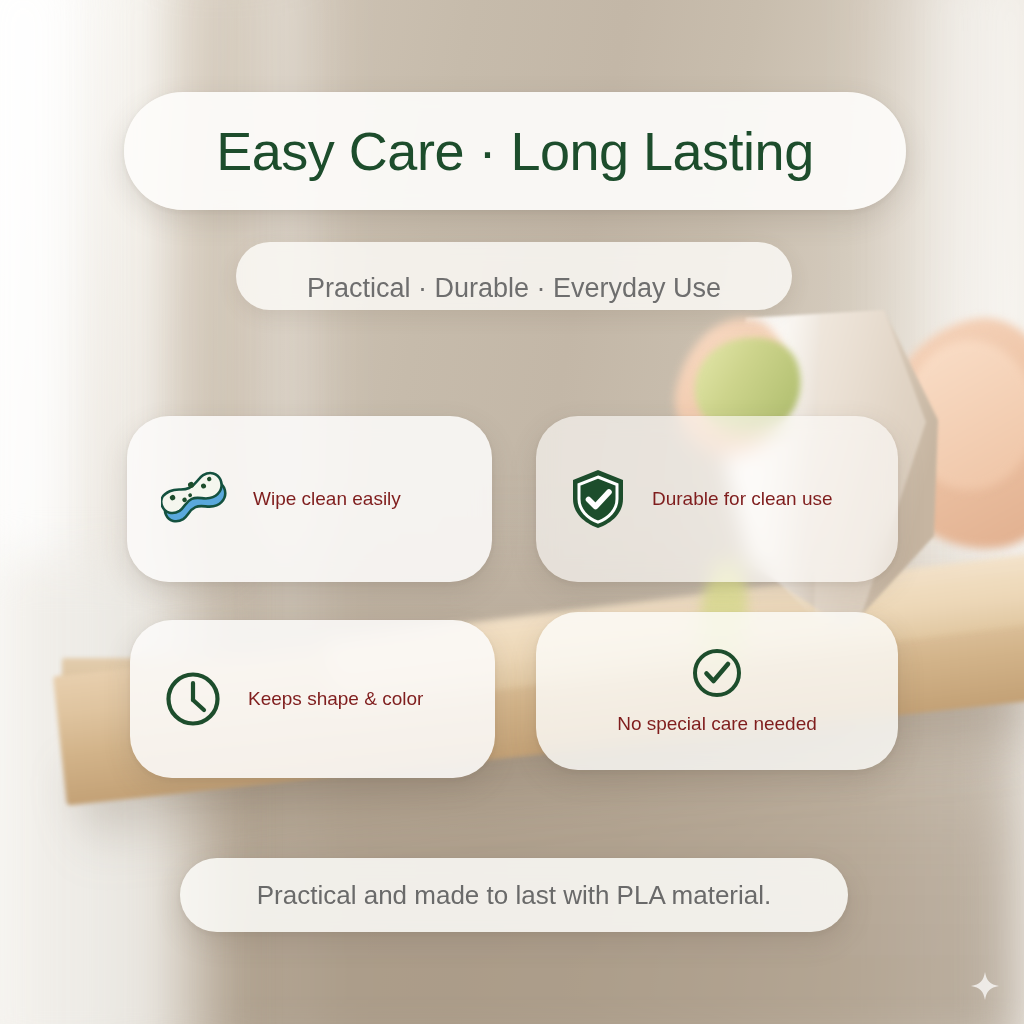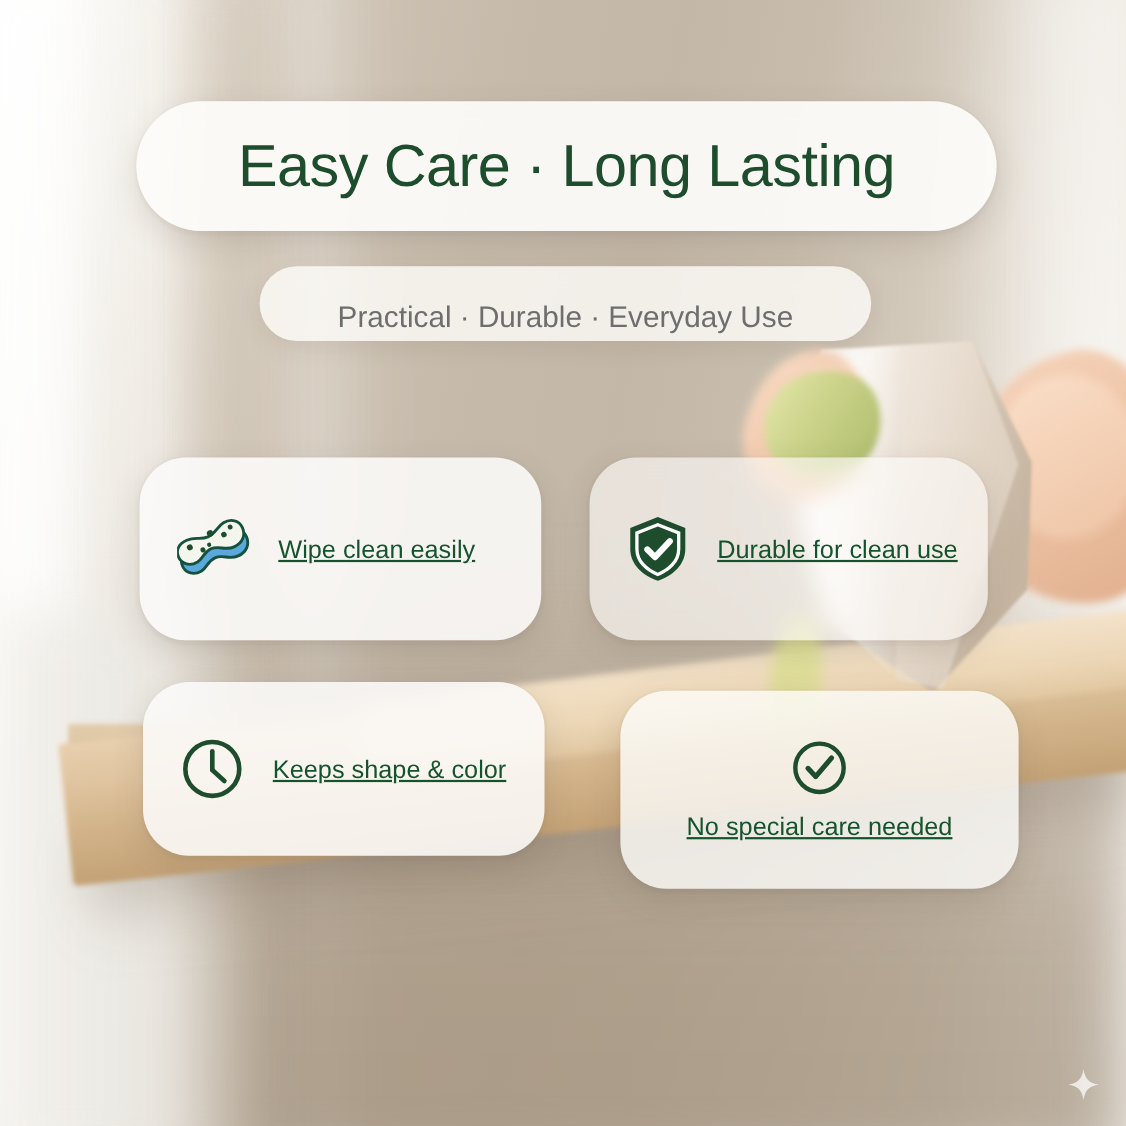--- a/index.html
+++ b/index.html
@@ -195,34 +195,33 @@
     gap: 26px;
     padding: 0 34px;
   }
   .card.stacked {
     flex-direction: column;
     justify-content: center;
     gap: 14px;
     padding: 0 20px;
   }
   .card-label {
-    font-size: 23px;
-    color: #14532d;
+    font-size: 19px;
+    color: #7f1d1d;
     white-space: nowrap;
-    text-decoration: underline;
   }
   .card-icon { flex: 0 0 auto; line-height: 0; }
   .card-icon svg { display: block; }
 
   #card-wipe      { left: 127px; top: 416px; width: 365px; height: 166px; }
   #card-durable   { left: 536px; top: 416px; width: 362px; height: 166px;
                     background: rgba(253, 252, 250, 0.62); }
   #card-keeps     { left: 130px; top: 620px; width: 365px; height: 158px; }
-  #card-nospecial { left: 536px; top: 628px; width: 362px; height: 180px;
-                    background: rgba(253, 252, 250, 0.80); margin-left: 28px; }
+  #card-nospecial { left: 536px; top: 612px; width: 362px; height: 158px;
+                    background: rgba(253, 252, 250, 0.80); }
 
   
   #footer-pill {
     left: 180px; top: 858px; width: 668px; height: 74px;
     border-radius: 37px;
     background: rgba(252, 251, 248, 0.86);
     display: flex; align-items: center; justify-content: center;
   }
   #footer-text {
     font-size: 26px;
@@ -335,20 +334,23 @@
   <div id="card-nospecial" class="card stacked">
     <span class="card-icon">
       <svg width="52" height="52" viewBox="0 0 52 52" xmlns="http://www.w3.org/2000/svg">
         <circle cx="26" cy="26" r="22" fill="none" stroke="#1d4d2c" stroke-width="4"></circle>
         <path d="M15.5 26.5 L22.5 34 L37 17" fill="none" stroke="#1d4d2c" stroke-width="4.6" stroke-linecap="round" stroke-linejoin="round"></path>
       </svg>
     </span>
     <span class="card-label">No special care needed</span>
   </div>
 
+  <div id="footer-pill" class="pill">
+    <span id="footer-text">Practical and made to last with PLA material.</span>
+  </div>
 
   <div class="sparkle">
     <svg viewBox="0 0 30 30" xmlns="http://www.w3.org/2000/svg">
       <path d="M15 1 C16.5 10 20 13.5 29 15 C20 16.5 16.5 20 15 29 C13.5 20 10 16.5 1 15 C10 13.5 13.5 10 15 1 Z" fill="#ffffff" opacity="0.9"></path>
     </svg>
   </div>
 
 </div>
 
 </body></html>

